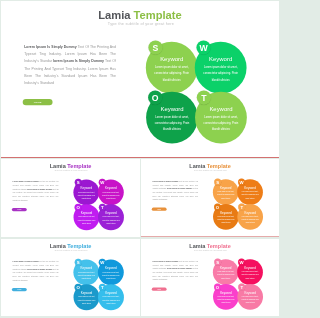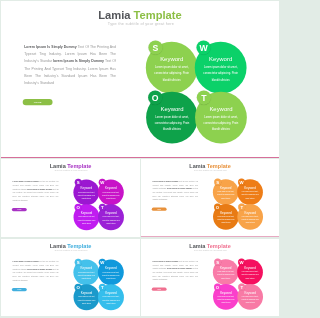--- a/index.html
+++ b/index.html
@@ -1,18 +1,18 @@
 <!DOCTYPE html>
 <html><head>
 <meta charset="utf-8">
 <style>
 html,body{margin:0;padding:0;}
 body{width:281px;height:318px;background:#e2ece6;font-family:"Liberation Sans",sans-serif;overflow:hidden;}
 .grid{position:absolute;left:0;top:0;width:281px;height:318px;}
-.slide{position:absolute;background:#be185d;overflow:hidden;}
+.slide{position:absolute;background:#b91c1c;overflow:hidden;}
 .canvas{position:absolute;left:0;top:0;width:960px;height:540px;transform-origin:0 0;background:#fff;}
 .title{position:absolute;left:0;top:28px;width:960px;text-align:center;font-size:38.5px;font-weight:bold;color:#54565a;}
 .subtitle{position:absolute;left:0;top:71px;width:960px;text-align:center;font-size:13.2px;color:#c2c2c2;letter-spacing:0.7px;padding-left:7px;box-sizing:border-box;}
 .bodytext{position:absolute;left:80px;top:146px;width:317px;font-size:12.0px;line-height:25.1px;color:#9a9a9a;text-align:justify;}
 .bodytext b{color:#58595b;font-weight:bold;}
 .btn{position:absolute;left:75px;top:338px;width:103px;height:22px;border-radius:11px;border-radius:11px;color:#fff;font-size:8.5px;line-height:22px;text-align:center;letter-spacing:0.5px;}
 .circ{position:absolute;width:179px;height:179px;border-radius:50%;color:#fff;text-align:center;}
 .ctitle{position:absolute;left:0;top:48px;width:179px;font-size:20.5px;}
 .ctext{position:absolute;left:29px;top:77px;width:121px;font-size:9.4px;line-height:21.3px;}
 .badge{position:absolute;width:49px;height:49px;border-radius:50%;color:#fff;font-size:30px;font-weight:bold;line-height:56px;text-align:center;box-shadow:0 1px 3px rgba(0,0,0,0.22);}

